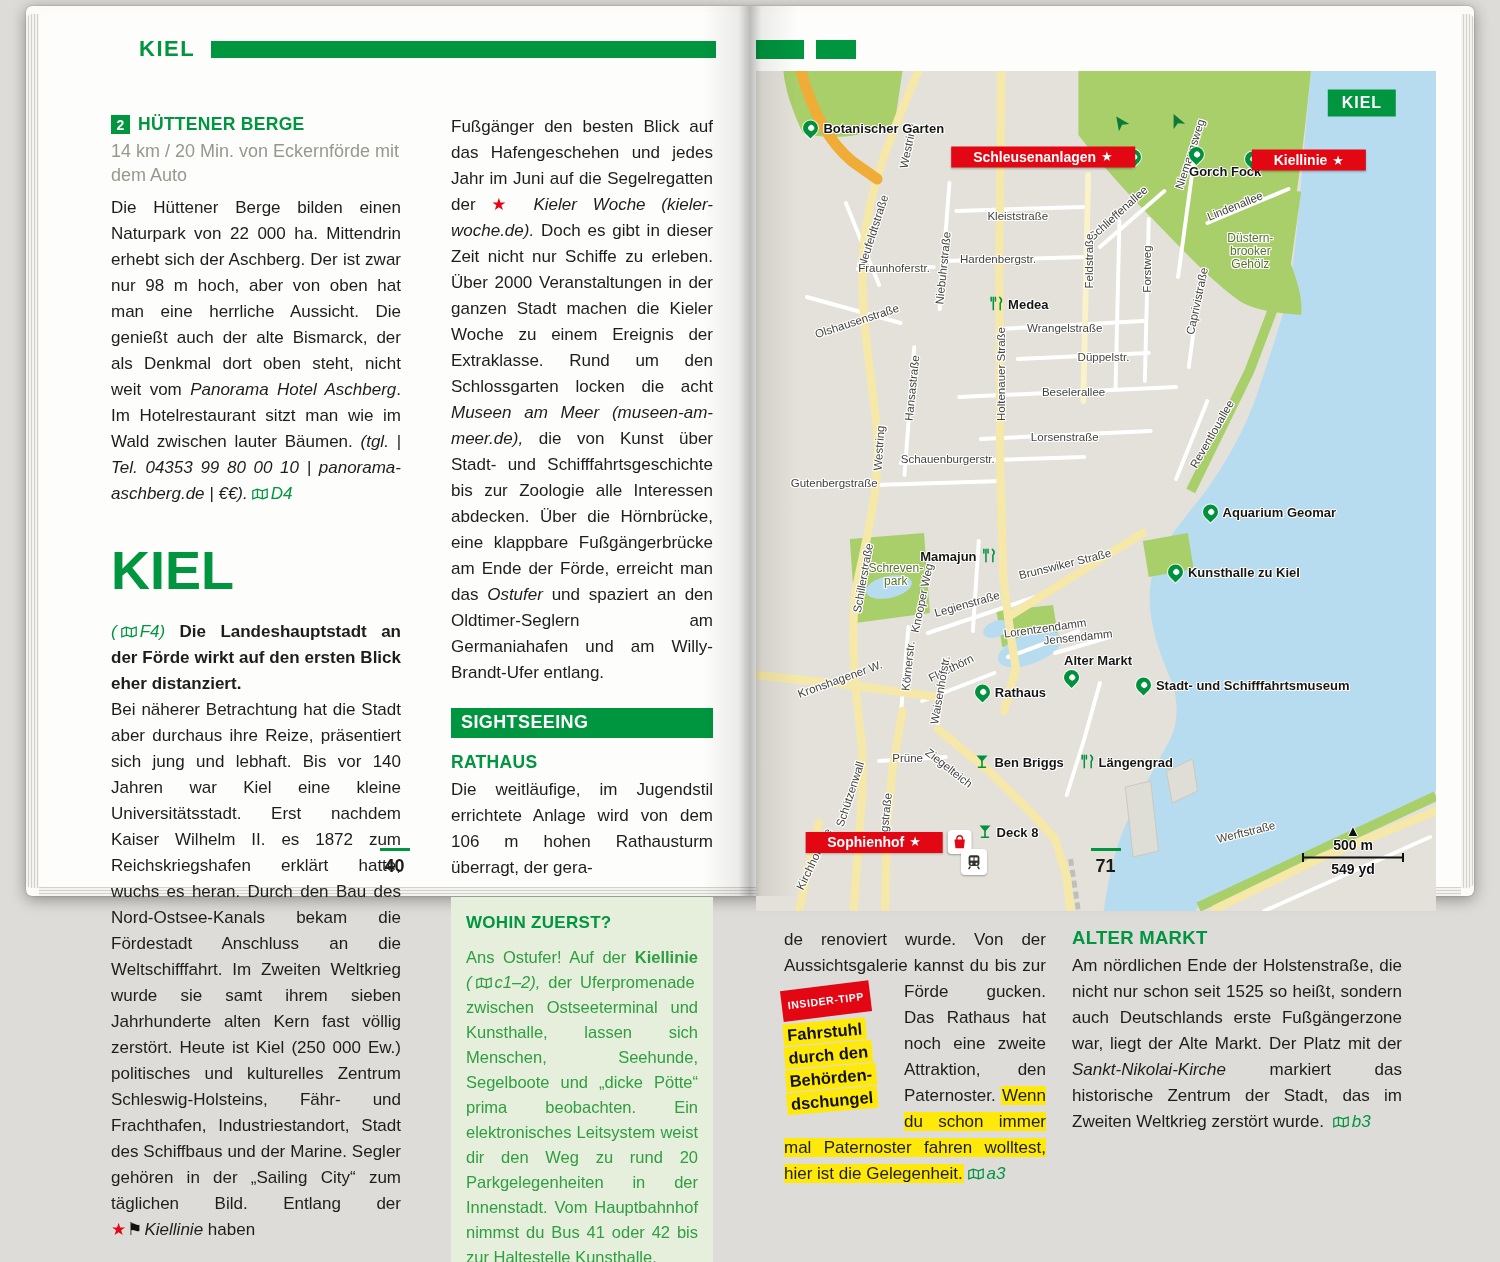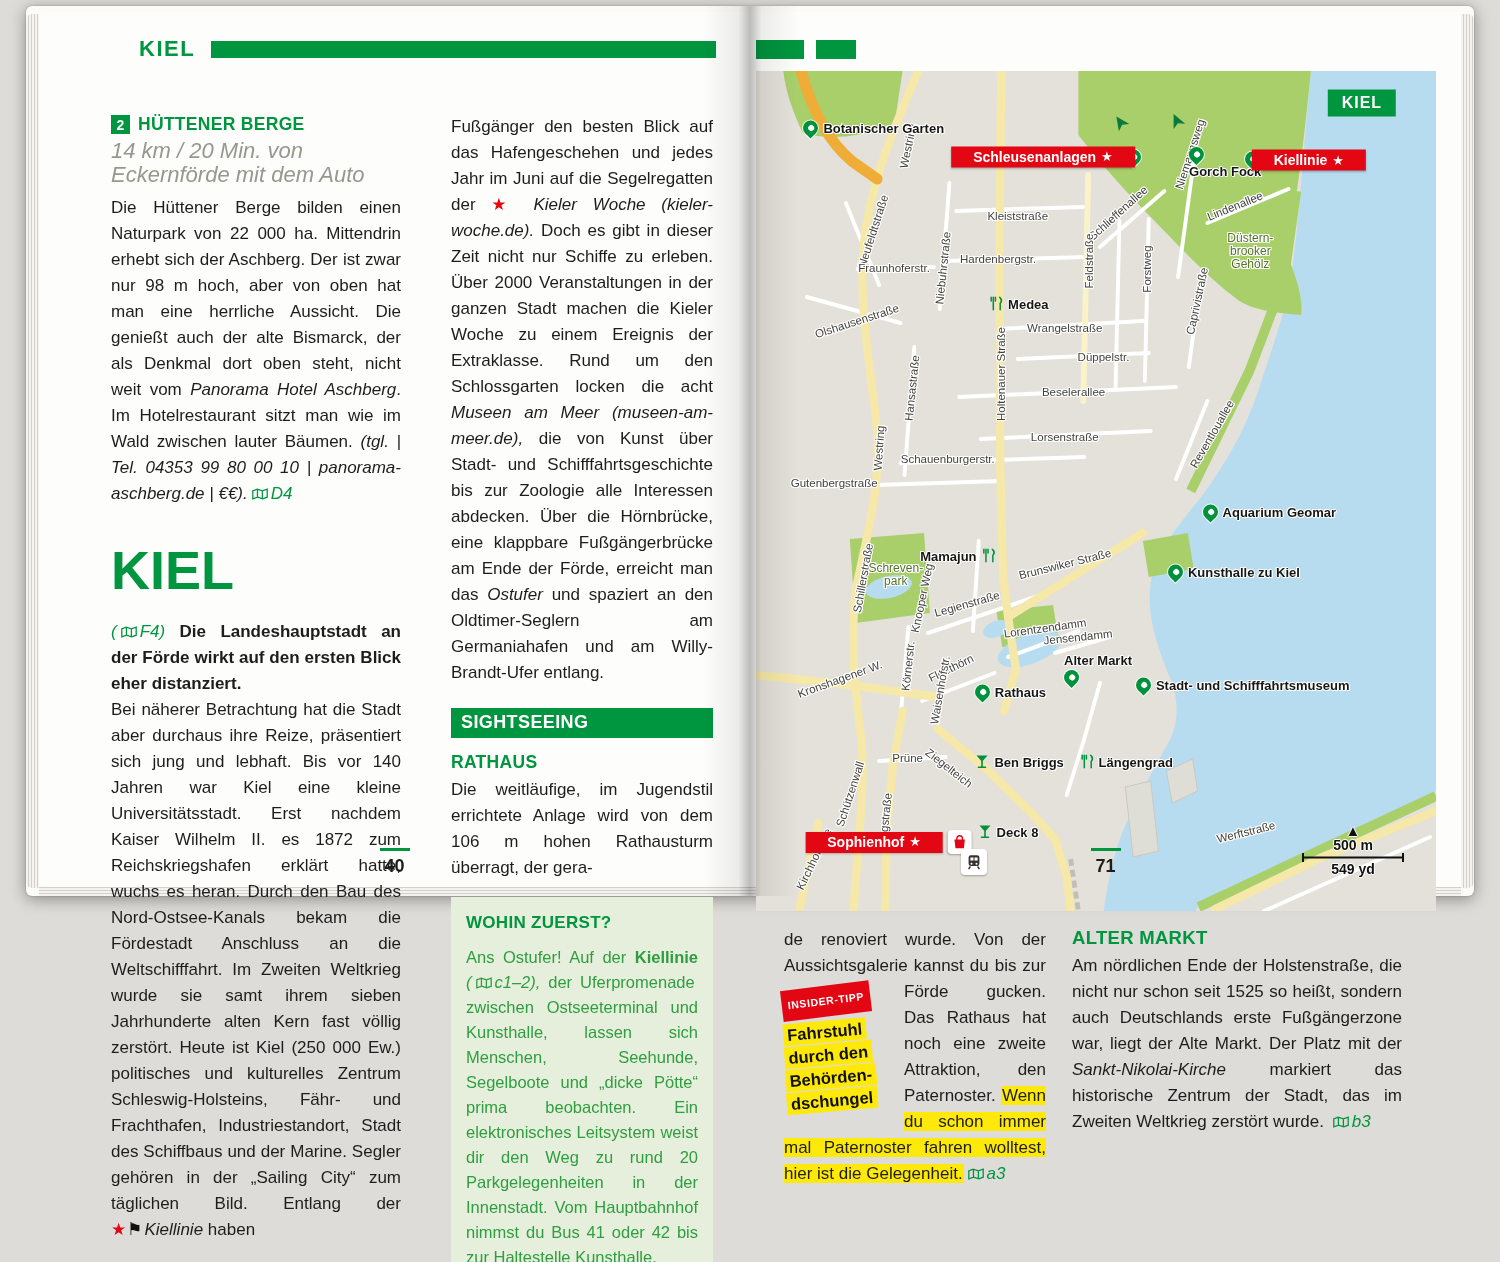--- a/index.html
+++ b/index.html
@@ -41,21 +41,21 @@
   .ph-l{display:flex;align-items:center;margin-left:28px;}
   .ph-l .ph-title{color:#00953f;font-weight:bold;font-size:22px;letter-spacing:1.5px;}
   .ph-l .ph-bar{flex:1;height:17px;background:#00953f;margin-left:16px;}
   .cols{display:flex;gap:50px;margin-top:52px;}
   .col1{width:290px;}
   .col2{width:262px;}
   .sec-head{display:flex;align-items:center;gap:8px;margin-bottom:4px;}
   .sec-num{background:#00953f;color:#fff;font-weight:bold;font-size:14px;width:19px;height:19px;
            display:inline-flex;align-items:center;justify-content:center;}
   .sec-head h3{margin:0;color:#00953f;font-size:17.5px;letter-spacing:.3px;}
-  .subtle{color:#98978f;font-style:italic;font-size:22px;line-height:24px;margin:0 0 8px 0;text-align:left;}
+  .subtle{color:#98978f;font-size:18px;line-height:24px;margin:0 0 8px 0;text-align:left;}
   .kiel-title{color:#00953f;font-size:54px;font-weight:bold;letter-spacing:0;margin:36px 0 22px 0;line-height:1;}
   .banner{background:#00953f;color:#fff;font-weight:bold;font-size:18px;letter-spacing:.4px;
           padding:4px 10px 5px;margin:22px 0 14px 0;}
   .wohin{background:#e6efdb;padding:16px 15px 18px;margin-top:16px;}
   .wohin h4{margin:0 0 12px 0;color:#00953f;font-size:17px;letter-spacing:.3px;}
   .wohin p{margin:0;color:#2f9e41;font-size:16.5px;line-height:25px;text-align:justify;}
   .wohin .mapref{color:#2f9e41;}
 
   
   .ph-r{display:flex;align-items:center;gap:12px;margin-top:4px;}

